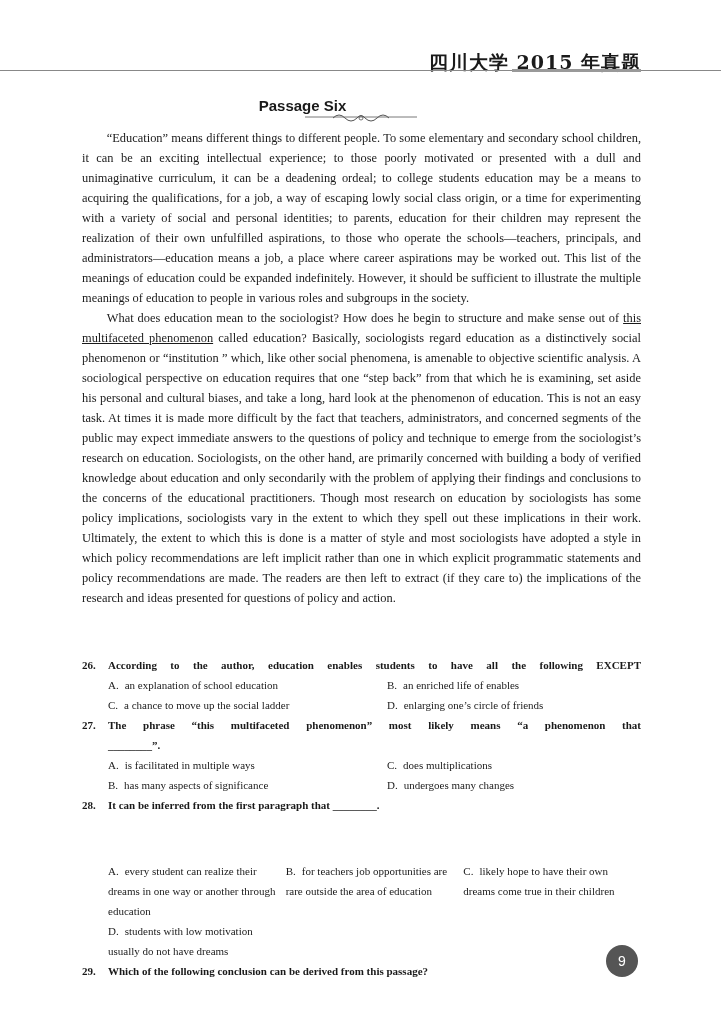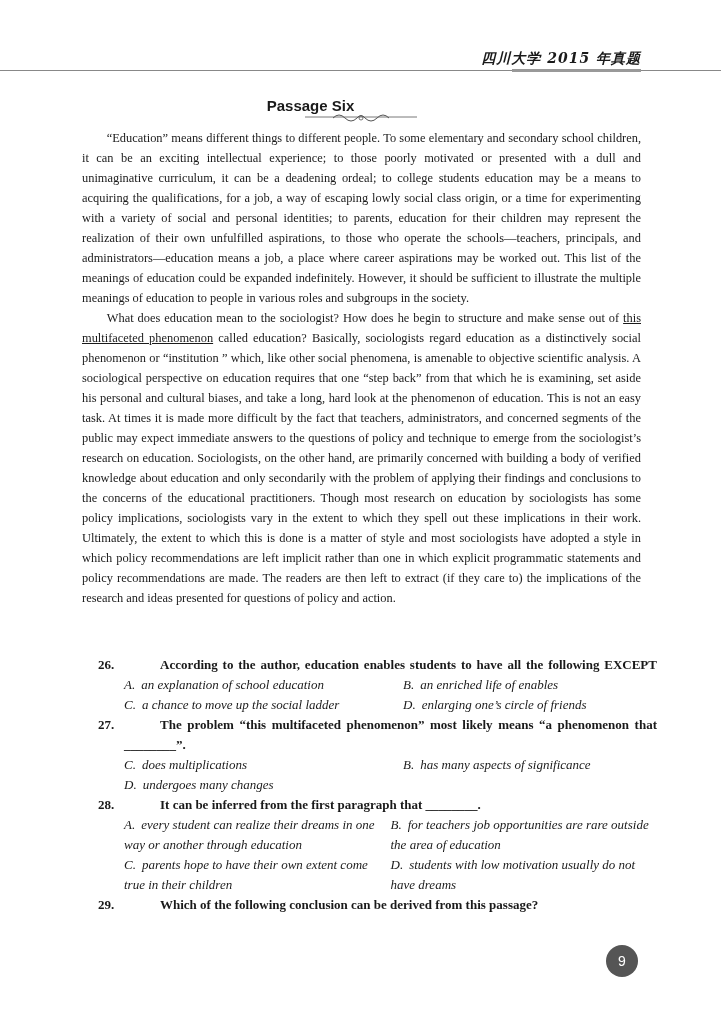--- a/index.html
+++ b/index.html
@@ -1,35 +1,35 @@
 <!DOCTYPE html>
 <html><head>
 <meta charset="utf-8">
 <style>
   html, body { margin: 0; padding: 0; background: #ffffff; }
   body { width: 721px; height: 1009px; position: relative; overflow: hidden;
          font-family: "Liberation Serif", "DejaVu Serif", serif; color: #1a1a1a; }
-  .header-title { position: absolute; right: 80px; top: 50px; font-size: 14px; font-weight: bold;
-                  letter-spacing: 1px; font-family: "DejaVu Serif", serif; font-style: italic; }
+  .header-title { position: absolute; right: 80px; top: 50px; font-size: 19px; font-weight: bold;
+                  letter-spacing: 1px; font-family: "DejaVu Serif", serif; }
   .header-rule { position: absolute; left: 0; right: 0; top: 70px; height: 1px; background: #888; }
   .header-bar { position: absolute; right: 80px; top: 69px; width: 129px; height: 3px; background: #999; }
-  .passage-title { position: absolute; left: 8px; width: 605px; top: 97px; text-align: center;
+  .passage-title { position: absolute; left: 0; width: 605px; top: 97px; text-align: center;
                    font-family: "Liberation Sans", sans-serif; font-weight: bold; font-size: 15px; }
   .ornament { position: absolute; left: 305px; top: 112px; width: 112px; height: 12px; }
   .body { position: absolute; left: 82px; width: 559px; top: 128px; font-size: 12.4px; line-height: 20px; }
   .para { text-align: justify; text-align-last: left; margin: 0; text-indent: 2em; }
   .underline { text-decoration: underline; }
-  .questions { position: absolute; left: 98px; width: 559px; top: 655px; font-size: 13px; line-height: 20px; }
+  .questions { position: absolute; left: 82px; width: 559px; top: 655px; font-size: 11px; line-height: 20px; }
   .q-stem { font-weight: bold; display: flex; text-align: justify; }
   .q-num { width: 26px; flex: none; }
-  .q-text { flex: 1; text-align: justify; text-align-last: justify; margin-left: 36px; }
+  .q-text { flex: 1; text-align: justify; text-align-last: justify; }
   .q-text.last { text-align-last: left; }
   .q-blank-line { padding-left: 26px; font-weight: bold; }
-  .options { padding-left: 26px; display: grid; grid-template-columns: 279px 1fr; font-style: italic; }
-  .options.single { grid-template-columns: 1fr 1fr; }
+  .options { padding-left: 26px; display: grid; grid-template-columns: 279px 1fr; }
+  .options.single { grid-template-columns: 1fr 1fr 1fr; margin-top: 46px; }
   .opt-letter { margin-right: 6px; }
   .page-num { position: absolute; left: 606px; top: 945px; width: 32px; height: 32px; border-radius: 50%;
               background: #555; color: #fff; font-family: "Liberation Sans", sans-serif; font-size: 14px;
               text-align: center; line-height: 32px; }
 </style>
 </head>
 <body>
 
 <div class="header-title">四川大学 2015 年真题</div>
 <div class="header-rule"></div>
@@ -57,39 +57,40 @@
       <div><span class="opt-letter">A.</span><span>an explanation of school education</span></div>
       <div><span class="opt-letter">B.</span><span>an enriched life of enables</span></div>
       <div><span class="opt-letter">C.</span><span>a chance to move up the social ladder</span></div>
       <div><span class="opt-letter">D.</span><span>enlarging one’s circle of friends</span></div>
     </div>
   </div>
 
   <div>
     <div class="q-stem">
         <span class="q-num">27.</span>
-        <span class="q-text">The problem “this multifaceted phenomenon” most likely means “a phenomenon that</span>
+        <span class="q-text">The phrase “this multifaceted phenomenon” most likely means “a phenomenon that</span>
       </div>
     <div class="q-blank-line">________”.</div>
     <div class="options">
+      <div><span class="opt-letter">A.</span><span>is facilitated in multiple ways</span></div>
       <div><span class="opt-letter">C.</span><span>does multiplications</span></div>
       <div><span class="opt-letter">B.</span><span>has many aspects of significance</span></div>
       <div><span class="opt-letter">D.</span><span>undergoes many changes</span></div>
     </div>
   </div>
 
   <div>
     <div class="q-stem">
         <span class="q-num">28.</span>
         <span class="q-text last">It can be inferred from the first paragraph that ________.</span>
       </div>
     <div class="options single">
       <div><span class="opt-letter">A.</span><span>every student can realize their dreams in one way or another through education</span></div>
       <div><span class="opt-letter">B.</span><span>for teachers job opportunities are rare outside the area of education</span></div>
-      <div><span class="opt-letter">C.</span><span>parents hope to have their own extent come true in their children</span></div>
+      <div><span class="opt-letter">C.</span><span>likely hope to have their own dreams come true in their children</span></div>
       <div><span class="opt-letter">D.</span><span>students with low motivation usually do not have dreams</span></div>
     </div>
   </div>
 
   <div>
     <div class="q-stem">
         <span class="q-num">29.</span>
         <span class="q-text last">Which of the following conclusion can be derived from this passage?</span>
       </div>
   </div>

